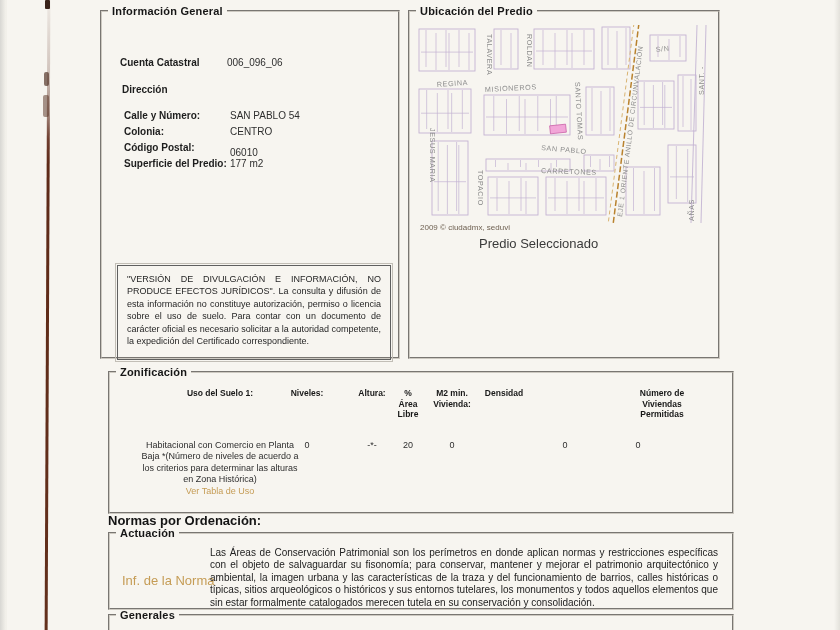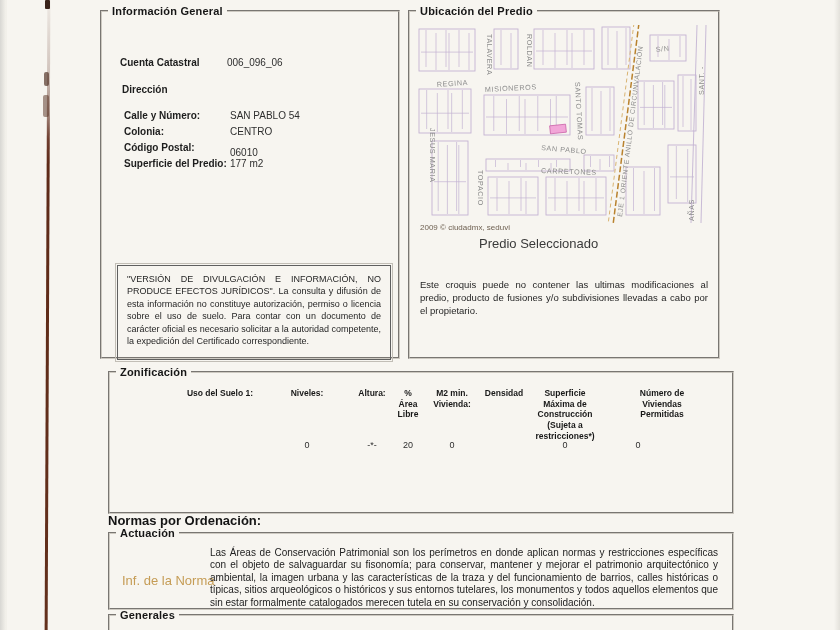--- a/index.html
+++ b/index.html
@@ -196,44 +196,42 @@
       <text x="14" y="103" fill="#8c8c8c" font-size="7.2" letter-spacing="0.6" font-family="&quot;Liberation Sans&quot;, sans-serif" transform="rotate(90 14 103)">JESUS MARIA</text>
       <text x="62" y="145" fill="#8c8c8c" font-size="7.2" letter-spacing="0.6" font-family="&quot;Liberation Sans&quot;, sans-serif" transform="rotate(90 62 145)">TOPACIO</text>
       <text x="125" y="125" fill="#8c8c8c" font-size="7.2" letter-spacing="0.6" font-family="&quot;Liberation Sans&quot;, sans-serif" transform="rotate(5 125 125)">SAN PABLO</text>
       <text x="125" y="148" fill="#8c8c8c" font-size="7.2" letter-spacing="0.6" font-family="&quot;Liberation Sans&quot;, sans-serif" transform="rotate(2 125 148)">CARRETONES</text>
       <text x="206" y="192" fill="#8c8c8c" font-size="6.8" letter-spacing="0.6" font-family="&quot;Liberation Sans&quot;, sans-serif" transform="rotate(-83 206 192)">EJE 1 ORIENTE ANILLO DE CIRCUNVALACIÓN</text>
       <text x="288" y="70" fill="#8c8c8c" font-size="7.2" letter-spacing="0.6" font-family="&quot;Liberation Sans&quot;, sans-serif" transform="rotate(-90 288 70)">SANT. -</text>
       <text x="278" y="196" fill="#8c8c8c" font-size="7.2" letter-spacing="0.6" font-family="&quot;Liberation Sans&quot;, sans-serif" transform="rotate(-90 278 196)">AÑAS</text>
     </svg>
   <div class="abs copyright">2009 © ciudadmx, seduvi</div>
   <div class="abs selected-label">Predio Seleccionado</div>
-  <div class="abs croquis-note">Este croquis puede no contener las ultimas modificaciones al predio, producto de fusiones y/o subdivisiones llevadas a cabo por el propietario.</div>
 </fieldset>
 
 <fieldset style="left:108px;top:366px;width:622px;height:144px;">
   <legend>Zonificación</legend>
 
   <div class="zon-h" style="left:110px;top:10px;">Uso del Suelo 1:</div>
   <div class="zon-h" style="left:197px;top:10px;text-align:center;">Niveles:</div>
   <div class="zon-h" style="left:262px;top:10px;">Altura:</div>
   <div class="zon-h" style="left:298px;top:10px;">%
 Área
 Libre</div>
   <div class="zon-h" style="left:342px;top:10px;">M2 min.
 Vivienda:</div>
   <div class="zon-h" style="left:394px;top:10px;">Densidad</div>
-  <div class="zon-h" style="left:455px;top:10px;">Superficie
-Máxima de
-Construcción
-(Sujeta a
-restricciones*)</div>
   <div class="zon-h" style="left:552px;top:10px;">Número de
 Viviendas
 Permitidas</div>
 
+  <div class="zon-uso" style="top:62px;">
+    <span>Habitacional con Comercio en Planta Baja *(Número de niveles de acuerdo a los criterios para determinar las alturas en Zona Histórica)</span>
+    <a class="tan-link zon-link" style="color: rgb(197, 156, 85);">Ver Tabla de Uso</a>
+  </div>
   <div class="zon-v" style="left:197px;top:62px;">0</div>
   <div class="zon-v" style="left:262px;top:62px;">-*-</div>
   <div class="zon-v" style="left:298px;top:62px;">20</div>
   <div class="zon-v" style="left:342px;top:62px;">0</div>
   <div class="zon-v" style="left:394px;top:62px;"></div>
   <div class="zon-v" style="left:455px;top:62px;">0</div>
   <div class="zon-v" style="left:528px;top:62px;">0</div>
 </fieldset>
 
 <div class="abs section-heading" style="left:108px;top:513px;">Normas por Ordenación:</div>

